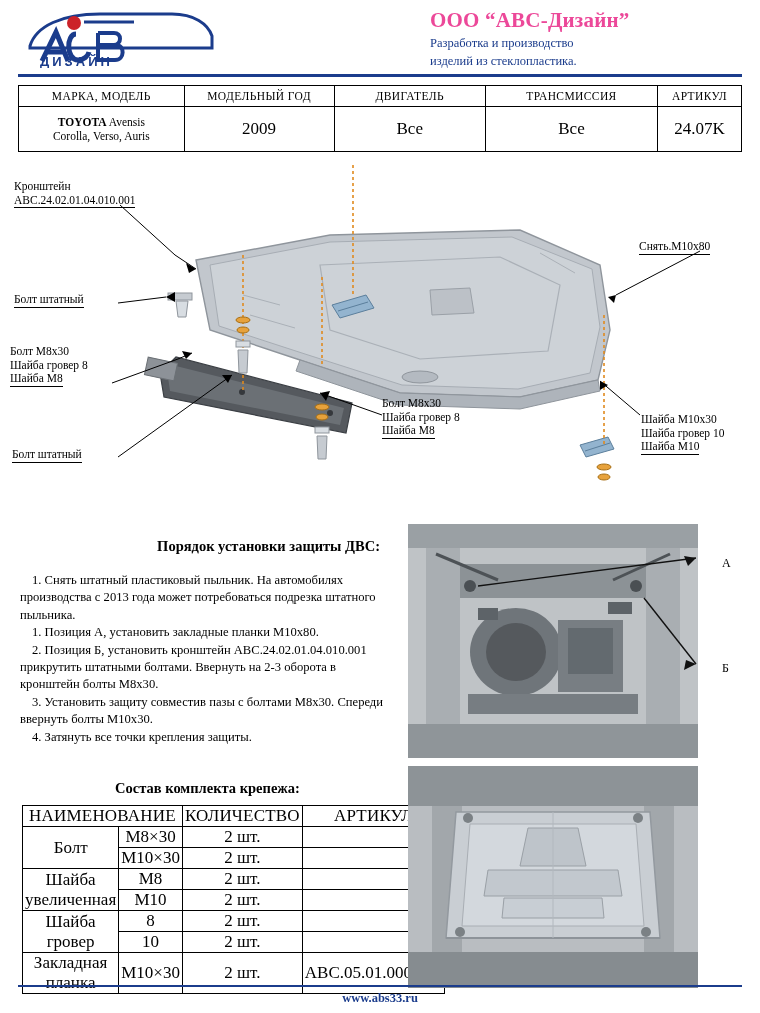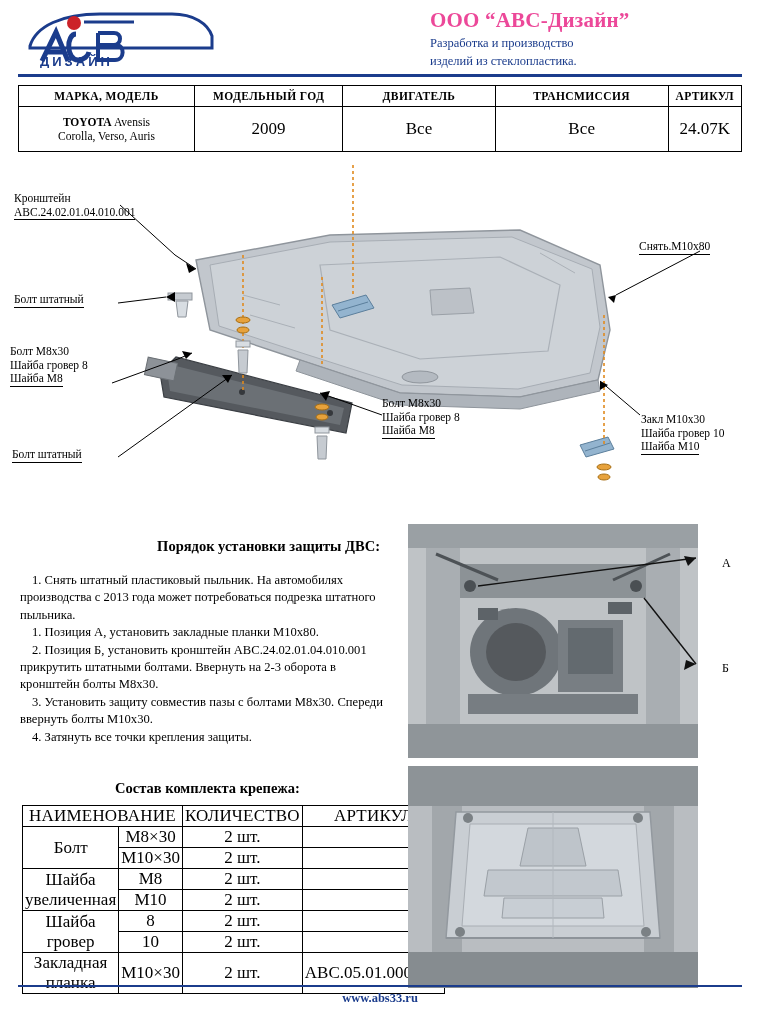--- a/index.html
+++ b/index.html
@@ -74,24 +74,24 @@
     border-collapse: collapse;
     font-family: "Liberation Serif", serif;
   }
   .spec-table th, .spec-table td {
     border: 1px solid #000;
     text-align: center;
     vertical-align: middle;
   }
   .spec-table th {
     font-size: 11.5px;
-    font-weight: bold;
+    font-weight: normal;
     letter-spacing: .4px;
     height: 18px;
-    padding: 1px 7px;
+    padding: 1px 14px;
   }
   .spec-table td {
     height: 36px;
     font-size: 17px;
     padding: 4px;
   }
   .spec-table td.model {
     font-size: 11.5px;
     line-height: 14px;
   }
@@ -313,21 +313,21 @@
         <polygon points="196,124 186,118 189,128"></polygon>
         <polygon points="166,152 175,147 175,157"></polygon>
         <polygon points="192,208 182,206 186,214"></polygon>
         <polygon points="232,230 222,230 228,238"></polygon>
         <polygon points="320,248 330,246 326,256"></polygon>
         <polygon points="600,236 608,240 600,245"></polygon>
         <polygon points="616,150 608,152 614,158"></polygon>
       </g>
     </svg>
 
-    <div class="callout" style="left:14px; top:35px;margin-top:12px;">
+    <div class="callout" style="left:14px; top:35px;">
       <div>Кронштейн</div>
       <div class="u">АВС.24.02.01.04.010.001</div>
     </div>
 
     <div class="callout" style="left:14px; top:148px;">
       <span class="u">Болт штатный</span>
     </div>
 
     <div class="callout" style="left:10px; top:200px;">
       <div>Болт М8х30</div>
@@ -339,21 +339,21 @@
       <span class="u">Болт штатный</span>
     </div>
 
     <div class="callout" style="left:382px; top:252px;">
       <div>Болт М8х30</div>
       <div>Шайба гровер 8</div>
       <div class="u">Шайба  М8</div>
     </div>
 
     <div class="callout" style="left:641px; top:268px;">
-      <div>Закл М10х30</div>
+      <div>Шайба М10х30</div>
       <div>Шайба гровер 10</div>
       <div class="u">Шайба М10</div>
     </div>
 
     <div class="callout" style="left:639px; top:95px;">
       <span class="u">Снять.М10х80</span>
     </div>
   </div>
 
   <div class="instr-title">Порядок установки защиты ДВС:</div>

